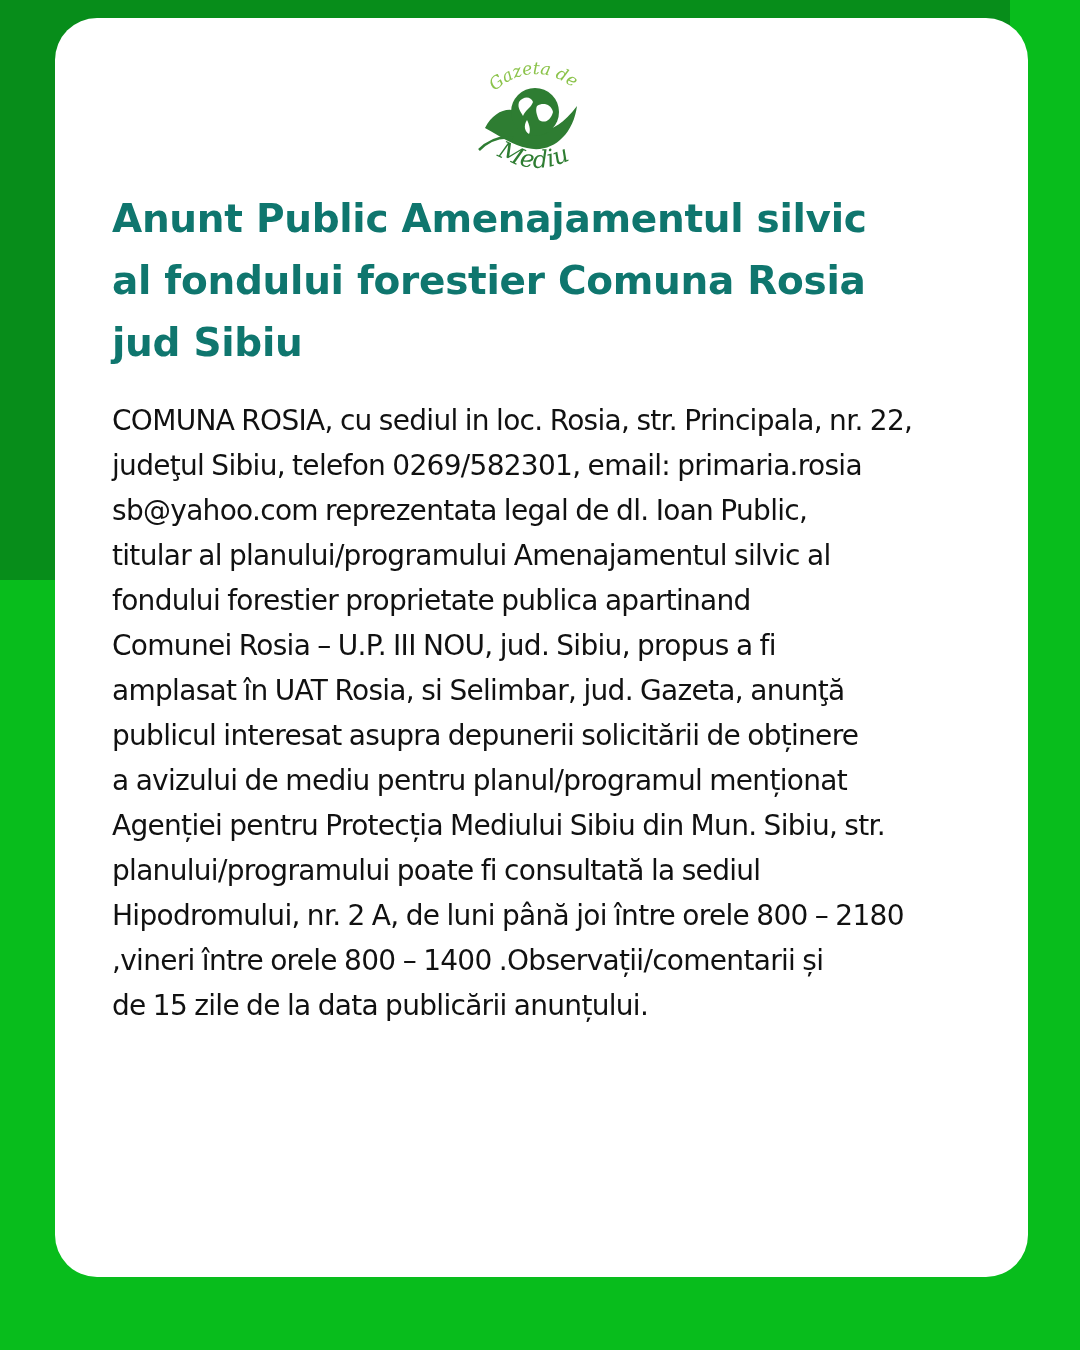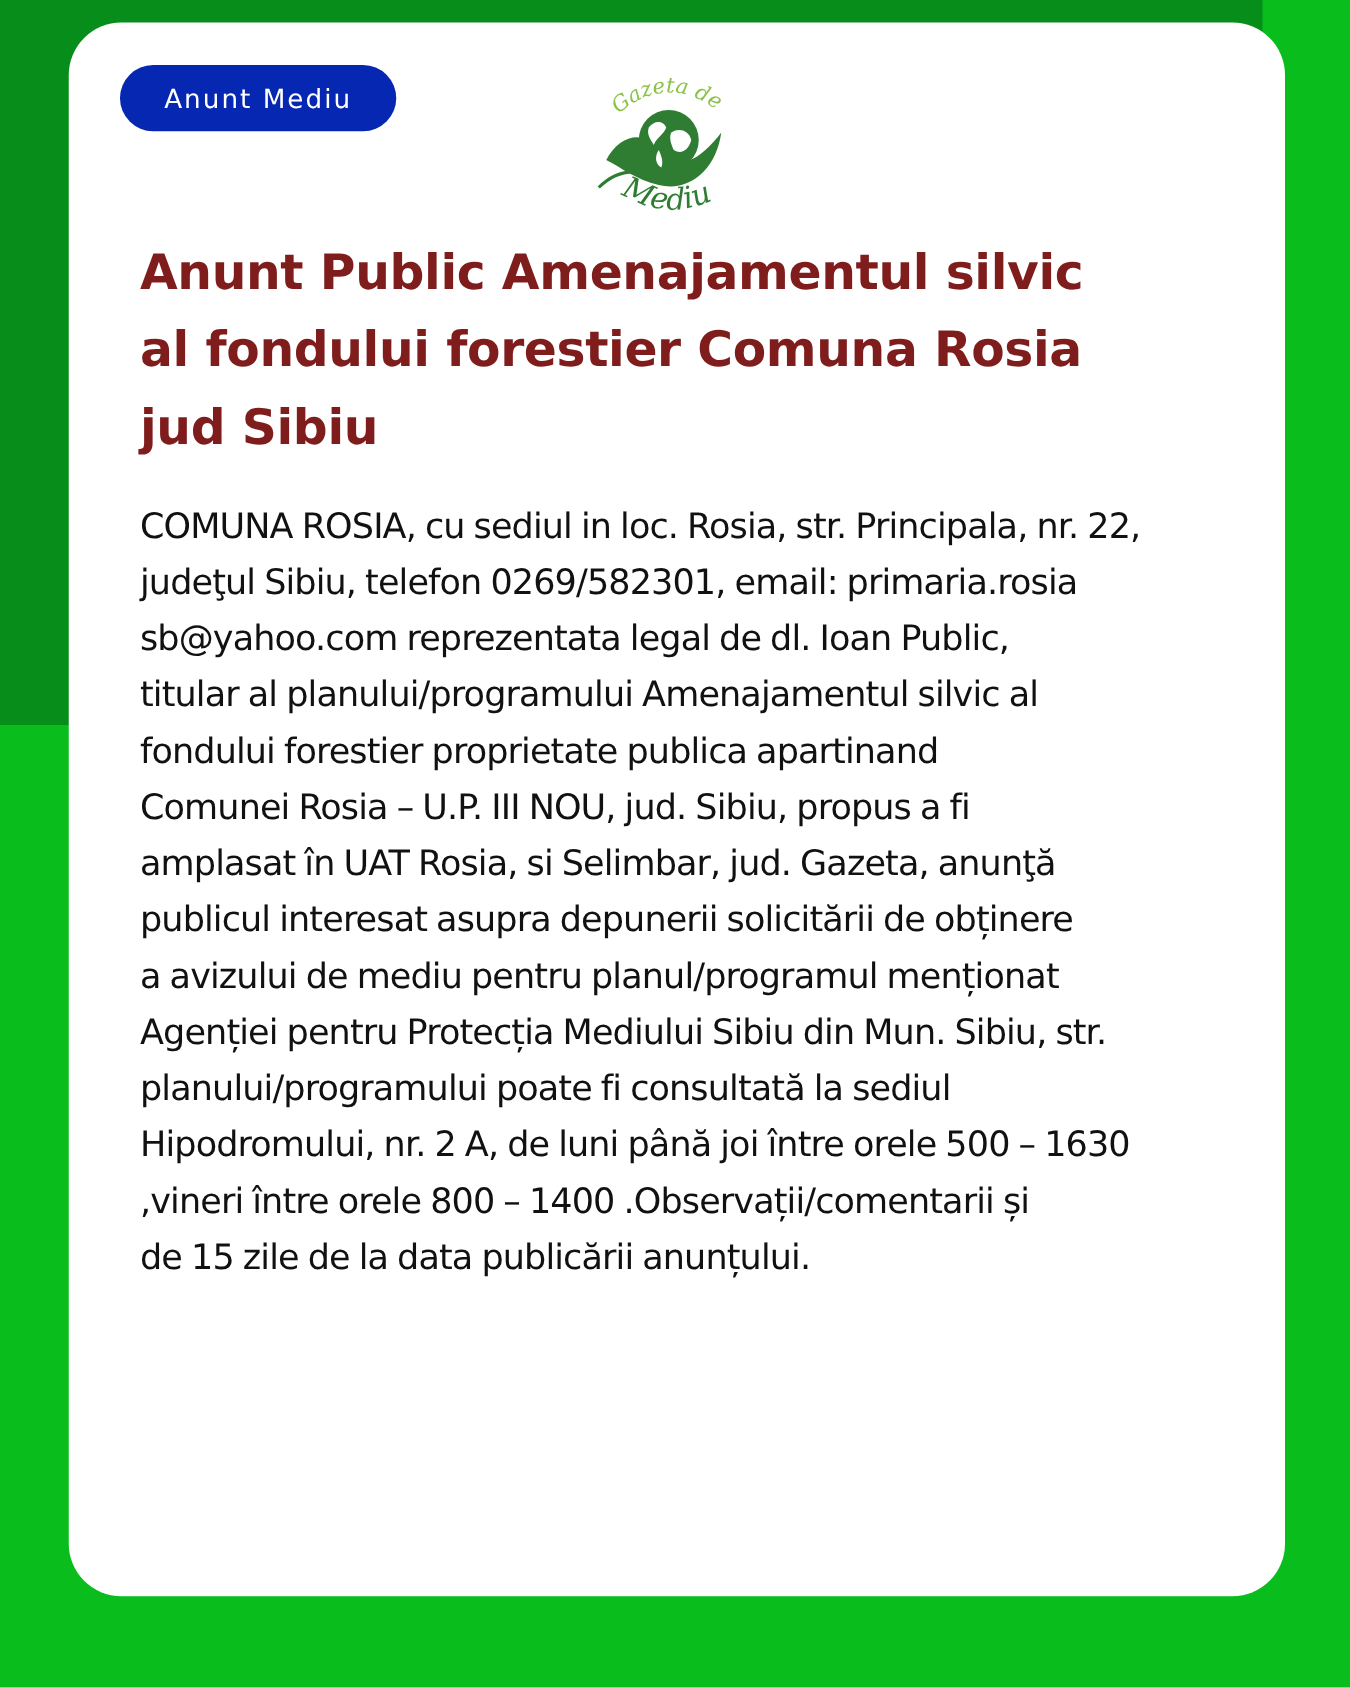--- a/index.html
+++ b/index.html
@@ -54,21 +54,21 @@
       top: 36px;
       width: 120px;
       height: 122px;
     }
     .title {
       position: absolute;
       left: 57px;
       top: 170px;
       width: 880px;
       margin: 0;
-      color: #7f1d1d;
+      color: #0f766e;
       font-family: "DejaVu Sans", sans-serif;
       font-weight: bold;
       font-size: 39px;
       line-height: 62px;
       letter-spacing: -0.3px;
     }
     .body-text {
       position: absolute;
       left: 57px;
       top: 380px;
@@ -86,23 +86,20 @@
       white-space: nowrap;
     }
   </style>
 </head>
 <body>
 
 <div class="bg-dark-block"></div>
 
 <div class="card">
 
-  <div class="badge">
-    <span>Anunt Mediu</span>
-  </div>
 
   <div class="logo">
     <svg width="120" height="122" viewBox="0 0 120 122" xmlns="http://www.w3.org/2000/svg">
 
       <defs>
         <path id="arcTop" d="M 14 44 Q 60 -2 108 40" fill="none"></path>
         <path id="arcBottom" d="M 14 94 Q 60 130 108 100" fill="none"></path>
       </defs>
       <text font-family="DejaVu Serif, serif" font-style="italic" font-size="17" fill="#8bc34a">
         <textPath href="#arcTop" startOffset="50%" text-anchor="middle">Gazeta de</textPath>
@@ -133,18 +130,18 @@
     <span class="body-line">judeţul Sibiu, telefon 0269/582301, email: primaria.rosia</span>
     <span class="body-line">sb@yahoo.com reprezentata legal de dl. Ioan Public,</span>
     <span class="body-line">titular al planului/programului Amenajamentul silvic al</span>
     <span class="body-line">fondului forestier proprietate publica apartinand</span>
     <span class="body-line">Comunei Rosia – U.P. III NOU, jud. Sibiu, propus a fi</span>
     <span class="body-line">amplasat în UAT Rosia, si Selimbar, jud. Gazeta, anunţă</span>
     <span class="body-line">publicul interesat asupra depunerii solicitării de obținere</span>
     <span class="body-line">a avizului de mediu pentru planul/programul menționat</span>
     <span class="body-line">Agenției pentru Protecția Mediului Sibiu din Mun. Sibiu, str.</span>
     <span class="body-line">planului/programului poate fi consultată la sediul</span>
-    <span class="body-line">Hipodromului, nr. 2 A, de luni până joi între orele 500 – 1630</span>
+    <span class="body-line">Hipodromului, nr. 2 A, de luni până joi între orele 800 – 2180</span>
     <span class="body-line">,vineri între orele 800 – 1400 .Observații/comentarii și</span>
     <span class="body-line">de 15 zile de la data publicării anunțului.</span>
   </p>
 
 </div>
 
 </body></html>

